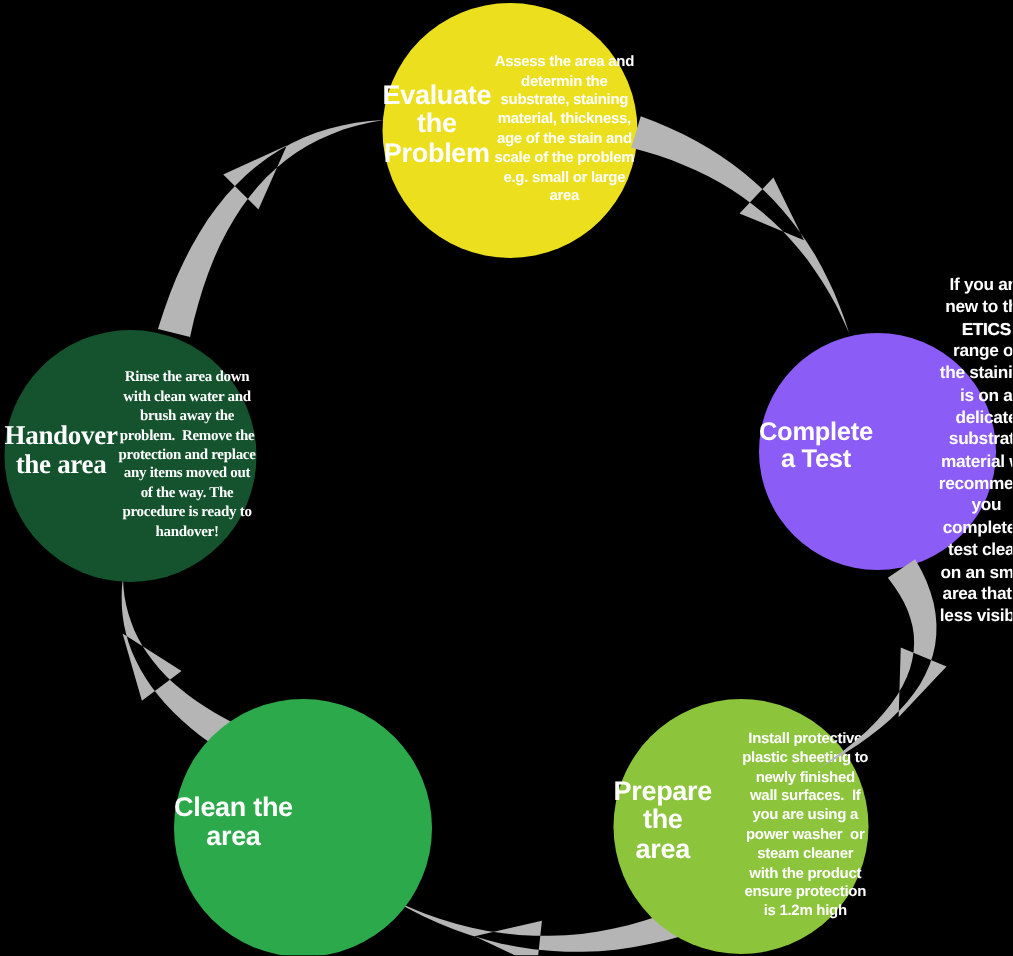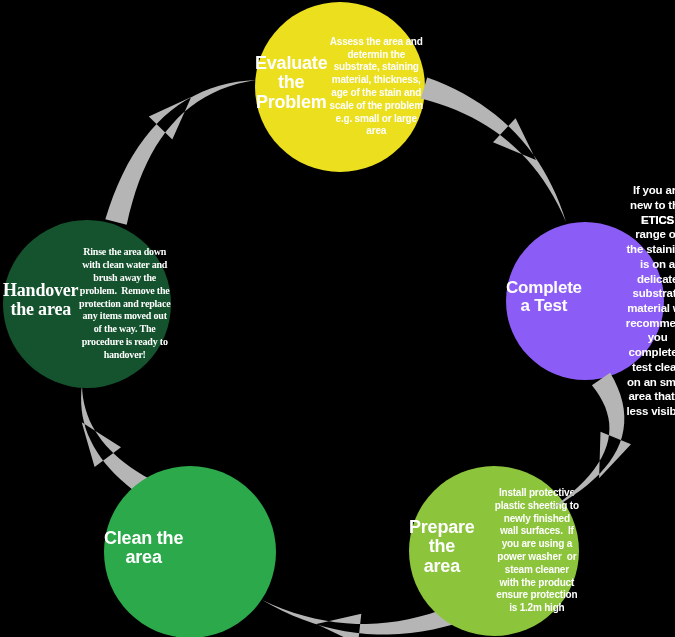--- a/index.html
+++ b/index.html
@@ -50,21 +50,21 @@
     font-weight: 700;
     text-shadow: 0 0 0.6px currentColor;
   }
   .step-small .step-heading { font-size: 17px; }
   .step-small .step-body { font-size: 11.5px; max-width: 140px; margin-left: 44px; }
 
   
   .pos-evaluate { left: 255px; top: 2px;   width: 170px; height: 170px; }
   .pos-test     { left: 506px; top: 222px; width: 158px; height: 158px; }
   .pos-prepare  { left: 409px; top: 466px; width: 170px; height: 170px; }
-  .pos-clean    { left: 104px; top: 466px; width: 172px; height: 172px; }
+  .pos-clean    { left: 116px; top: 466px; width: 172px; height: 172px; }
   .pos-handover { left: 3px;   top: 220px; width: 168px; height: 168px; }
 </style>
 </head>
 <body>
 
 <div class="stage" style="background-color: rgb(0, 0, 0);">
 
   <svg class="arrow-layer layer-under" id="svg-under" viewBox="0 0 675 637">
       <path d="M491.9 586.3 L481.4 592.1 L470.9 597.4 L460.4 602.3 L450.0 606.7 L439.6 610.5 L429.2 613.9 L418.8 616.8 L408.4 619.2 L398.0 621.2 L387.6 622.6 L377.2 623.5 L366.7 623.9 L356.3 623.9 L345.9 623.3 L335.4 622.2 L325.0 620.6 L314.5 618.5 L304.0 615.8 L293.5 612.7 L283.0 609.0 L272.5 604.7 L262.0 600.0 L262.0 600.0 L272.1 605.6 L282.2 610.8 L292.5 615.5 L302.8 619.6 L313.2 623.3 L323.6 626.4 L334.2 629.1 L344.9 631.2 L355.6 632.8 L366.4 633.9 L377.3 634.5 L388.3 634.5 L399.4 634.1 L410.6 633.1 L421.8 631.5 L433.1 629.4 L444.4 626.8 L455.9 623.7 L467.3 620.0 L478.9 615.8 L490.5 611.0 L502.1 605.7 Z M361.3 613.8 L358.0 643.9 L316.4 624.1 Z" fill="#b5b5b5"></path>
       <path d="M172.9 490.2 L165.0 486.6 L157.4 483.0 L150.3 479.2 L143.4 475.4 L137.0 471.4 L130.9 467.4 L125.2 463.2 L119.8 458.9 L114.8 454.6 L110.2 450.1 L105.9 445.5 L102.0 440.7 L98.4 435.8 L95.1 430.8 L92.2 425.7 L89.6 420.4 L87.5 414.9 L85.6 409.2 L84.1 403.4 L83.0 397.5 L82.3 391.3 L82.0 385.0 L82.0 385.0 L81.3 391.3 L81.1 397.6 L81.2 403.8 L81.7 410.0 L82.6 416.2 L84.0 422.3 L85.7 428.4 L87.9 434.4 L90.6 440.3 L93.6 446.2 L97.1 452.0 L101.0 457.8 L105.3 463.4 L110.1 469.0 L115.3 474.5 L120.9 479.8 L126.9 485.1 L133.3 490.3 L140.2 495.3 L147.4 500.3 L155.0 505.1 L163.1 509.8 Z M121.0 447.3 L94.6 467.1 L81.7 422.3 Z" fill="#b5b5b5"></path>

